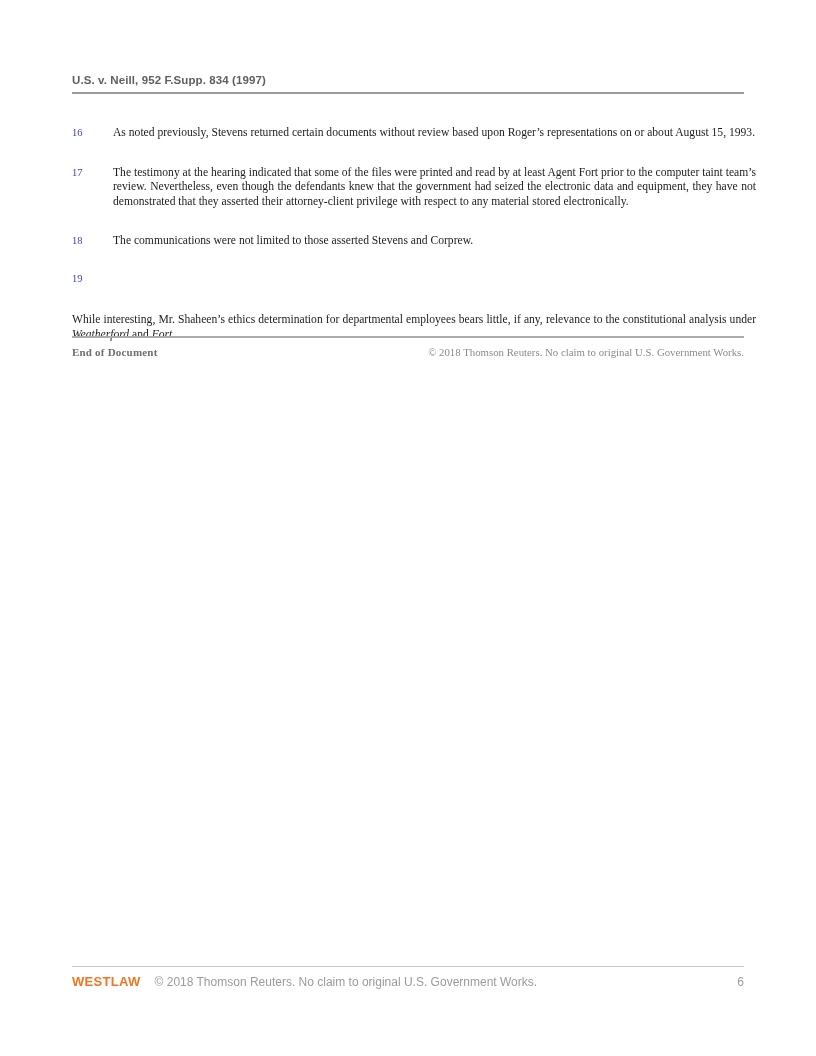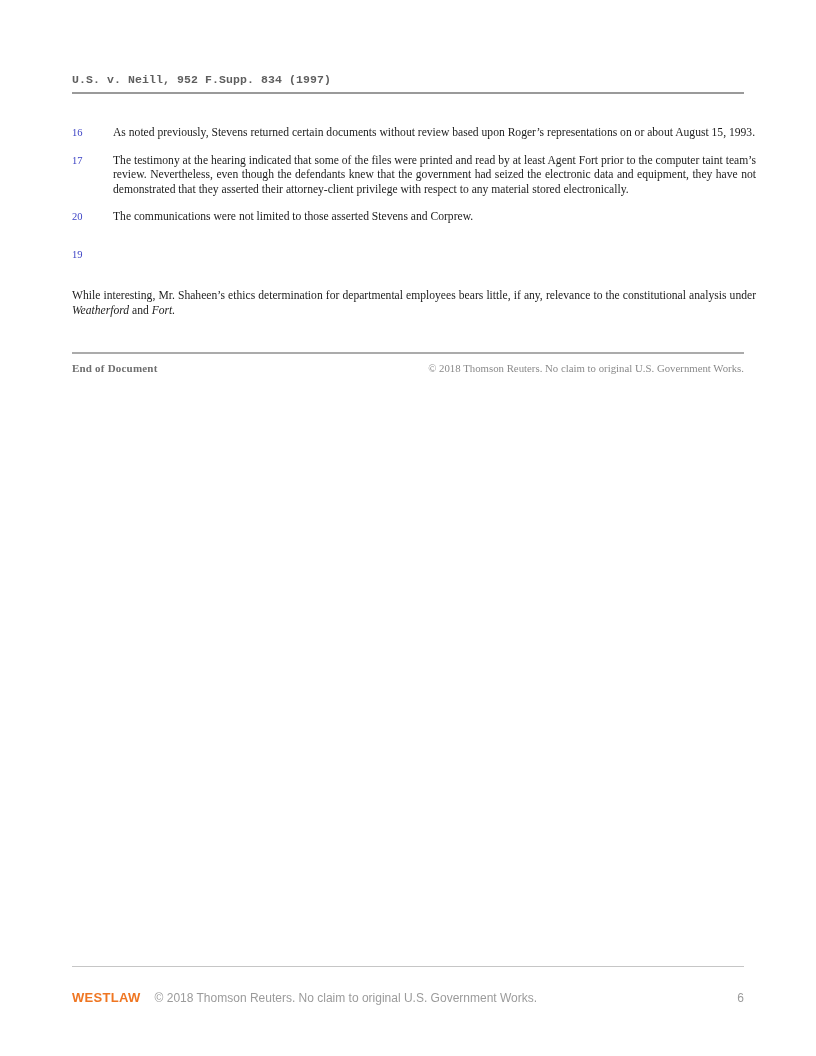--- a/index.html
+++ b/index.html
@@ -16,21 +16,21 @@
   }
 
   
   .doc-header {
     position: absolute;
     left: 72px;
     right: 72px;
     top: 73px;
   }
   .doc-header .title {
-    font-family: Liberation Mono, monospace;
+    font-family: Liberation Sans, sans-serif;
     font-weight: bold;
     font-size: 11.5px;
     line-height: 14px;
     color: var(--header-gray, #5f5f5f);
     letter-spacing: 0.1px;
   }
   .doc-header .rule {
     margin-top: 5px;
     height: 0;
     border-top: 2px solid #9a9a9a;
@@ -40,21 +40,21 @@
   .footnotes {
     position: absolute;
     left: 72px;
     right: 60px;
     top: 126px;
   }
   .footnote {
     display: flex;
     align-items: flex-start;
   }
-  .footnote + .footnote { margin-top: 13px; }
+  .footnote + .footnote { margin-top: 25px; }
   .footnote:nth-child(4) { margin-top: 23px; flex-direction: column; }
   .fn-num {
     flex: 0 0 41px;
     font-family: "Liberation Serif", serif;
     font-size: 10.5px;
     line-height: 14.6px;
     color: var(--footnote-blue, #3d43c5);
     text-decoration: none;
     cursor: pointer;
   }
@@ -66,21 +66,21 @@
     text-align: justify;
     text-justify: inter-word;
   }
   .fn-text i { }
 
   
   .end-section {
     position: absolute;
     left: 72px;
     right: 72px;
-    top: 352px;
+    top: 336px;
   }
   .end-section .rule {
     height: 0;
     border-top: 2px solid #ababab;
   }
   .end-section .row {
     margin-top: 8px;
     display: flex;
     justify-content: space-between;
     align-items: baseline;
@@ -103,21 +103,21 @@
     position: absolute;
     left: 72px;
     right: 72px;
     top: 966px;
   }
   .page-footer .rule {
     height: 0;
     border-top: 1px solid #c6c6c6;
   }
   .page-footer .row {
-    margin-top: 23px;
+    margin-top: 7px;
     display: flex;
     align-items: baseline;
   }
   .brand {
     font-family: "Liberation Sans", sans-serif;
     font-weight: bold;
     font-size: 13px;
     color: var(--brand-orange, #ef7622);
     letter-spacing: 0.3px;
   }
@@ -150,21 +150,21 @@
       <span class="fn-num">16</span>
       <span class="fn-text">As noted previously, Stevens returned certain documents without review based upon Roger’s representations on or about August 15, 1993.</span>
     </div>
 
     <div class="footnote">
       <span class="fn-num">17</span>
       <span class="fn-text">The testimony at the hearing indicated that some of the files were printed and read by at least Agent Fort prior to the computer taint team’s review. Nevertheless, even though the defendants knew that the government had seized the electronic data and equipment, they have not demonstrated that they asserted their attorney-client privilege with respect to any material stored electronically.</span>
     </div>
 
     <div class="footnote">
-      <span class="fn-num">20</span>
+      <span class="fn-num">18</span>
       <span class="fn-text">The communications were not limited to those asserted Stevens and Corprew.</span>
     </div>
 
     <div class="footnote">
       <span class="fn-num">19</span>
       <span class="fn-text"><span>While interesting, Mr. Shaheen’s ethics determination for departmental employees bears little, if any, relevance to the constitutional analysis under </span><i>Weatherford</i><span> and </span><i>Fort.</i></span>
     </div>
 
   </div>
 

